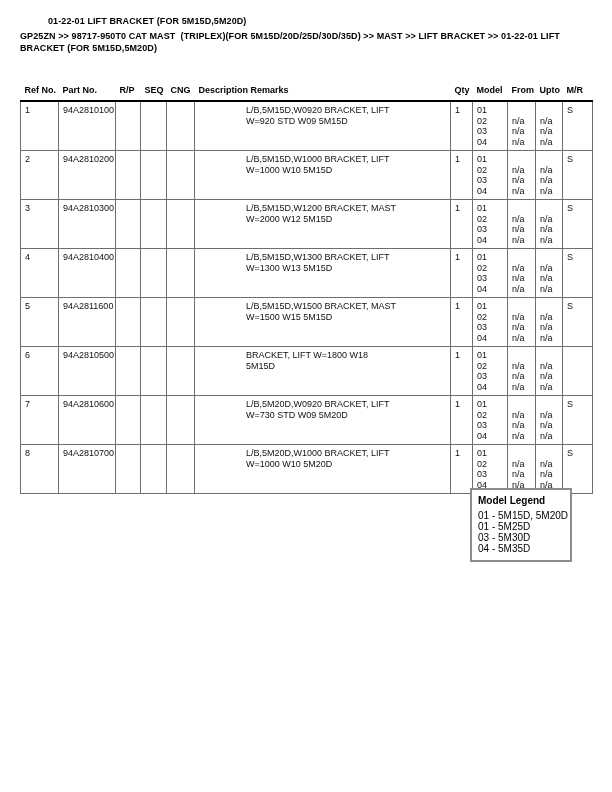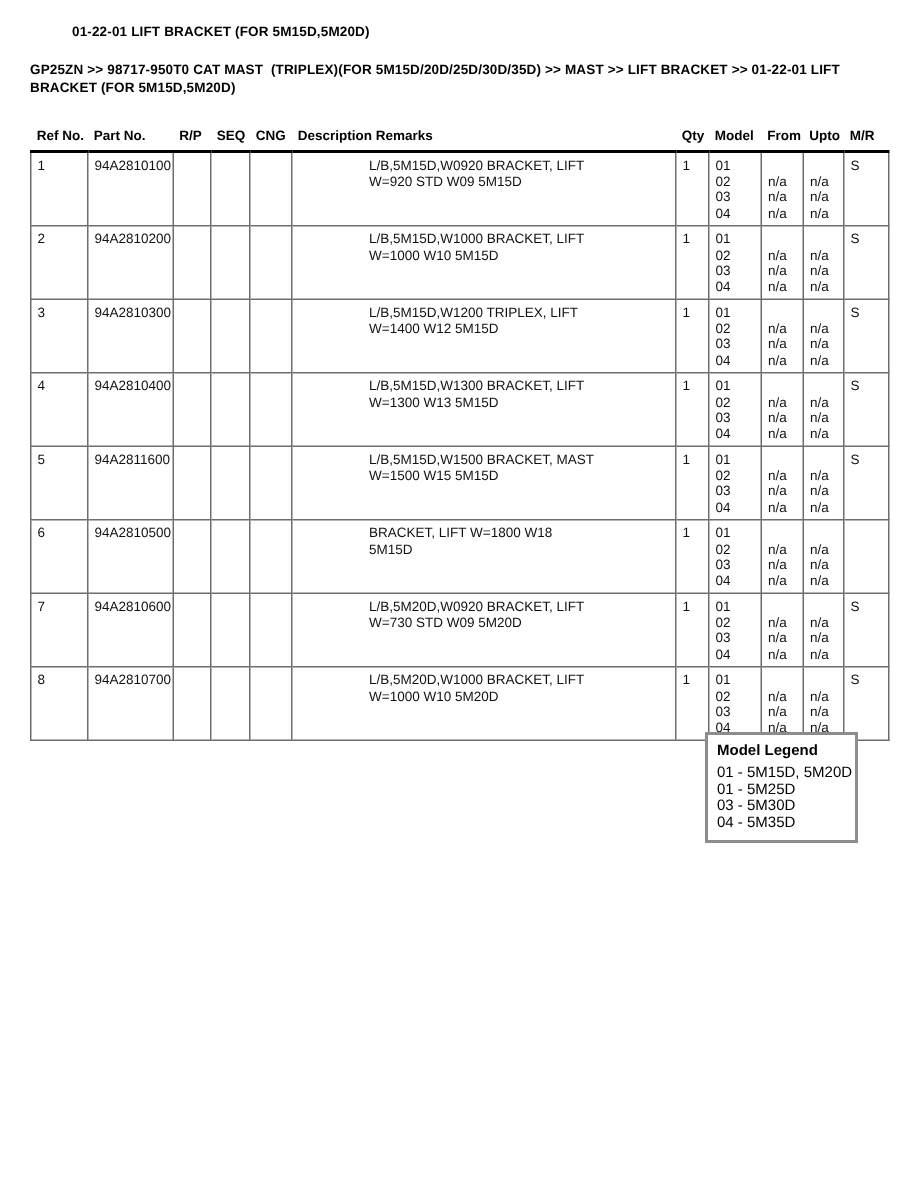--- a/index.html
+++ b/index.html
@@ -5,21 +5,21 @@
   html,body { margin:0; padding:0; background:#fff; }
   body {
     width:612px; height:792px; position:relative; overflow:hidden;
     font-family:"Liberation Sans", sans-serif; color:#000;
   }
   .doc-title {
     position:absolute; left:20px; top:16px;
     font-size:9px; font-weight:bold; letter-spacing:0.1px;padding-left:28px;
   }
   .breadcrumb {
-    position:absolute; left:20px; top:40px; width:572px;
+    position:absolute; left:20px; top:30px; width:572px;
     font-size:9px; font-weight:bold; line-height:12px;
     white-space:pre-wrap; letter-spacing:0.1px;
   }
   table.parts {
     position:absolute; left:20px; top:83px; width:572px;
     border-collapse:collapse; table-layout:fixed; font-size:9px;
   }
   table.parts thead th {
     text-align:left; font-weight:bold; font-size:9px;
     padding:2px 4px 5px 4px; border:none; border-bottom:2.5px solid #000;
@@ -139,22 +139,22 @@
         </td>
         <td>S</td>
       </tr>
       <tr>
         <td>3</td>
         <td>94A2810300</td>
         <td>&nbsp;</td>
         <td>&nbsp;</td>
         <td>&nbsp;</td>
         <td>
-          <div class="desc-line">L/B,5M15D,W1200 TRIPLEX, LIFT</div>
-          <div class="desc-line">W=1400 W12 5M15D</div>
+          <div class="desc-line">L/B,5M15D,W1200 BRACKET, MAST</div>
+          <div class="desc-line">W=2000 W12 5M15D</div>
         </td>
         <td>1</td>
         <td>
           <div class="stack-line">01</div>
           <div class="stack-line">02</div>
           <div class="stack-line">03</div>
           <div class="stack-line">04</div>
         </td>
         <td>
           <div class="stack-line">&nbsp;</div>

